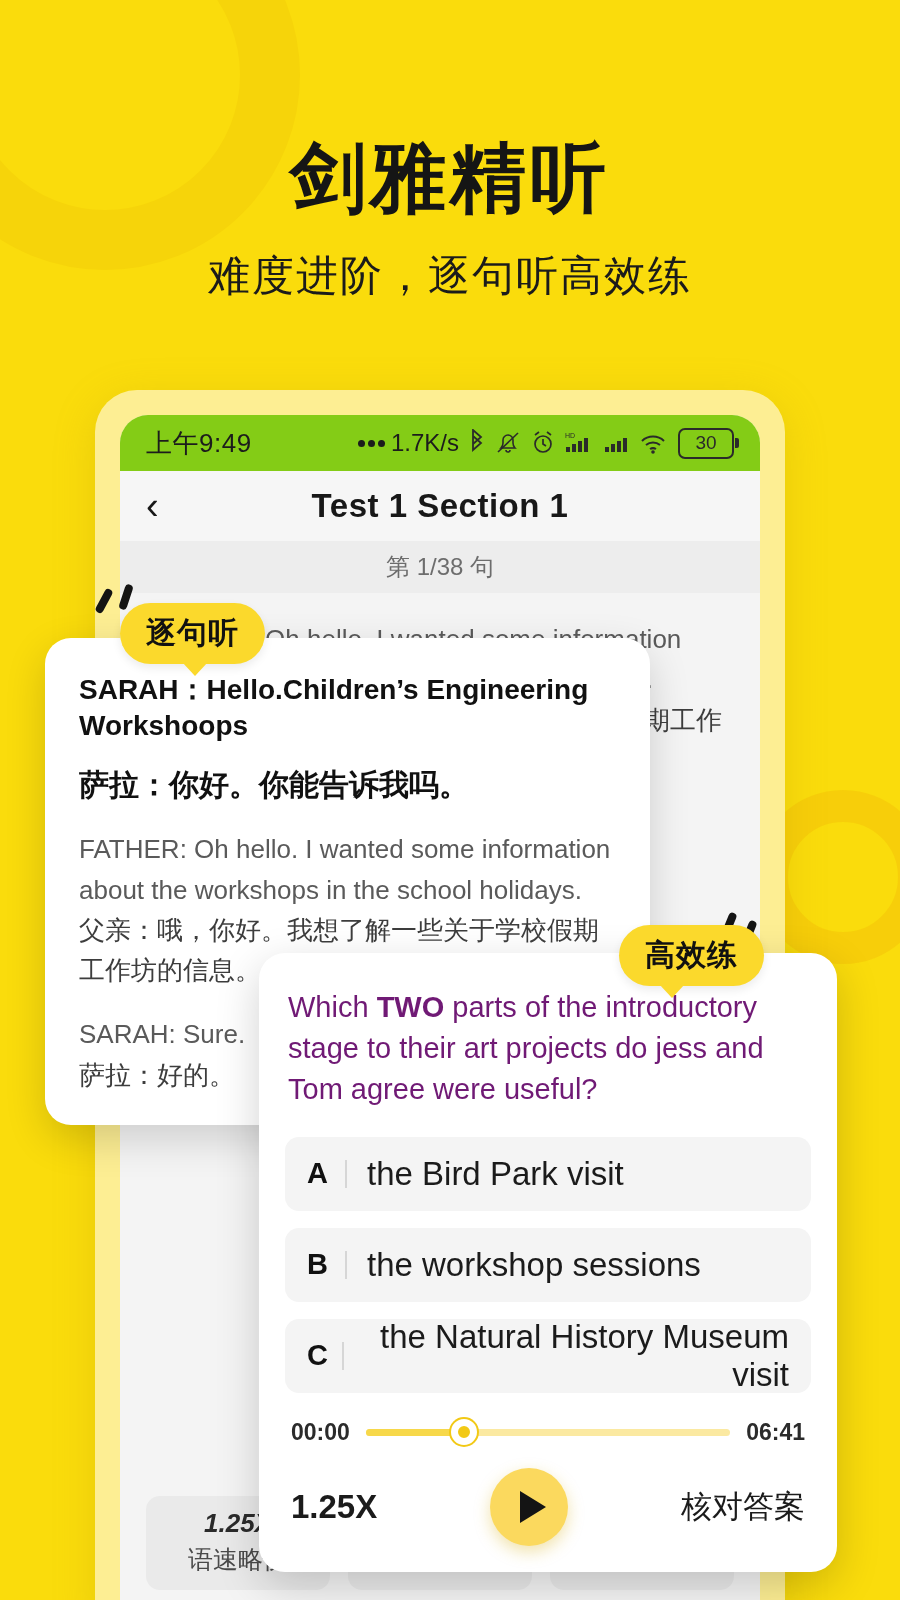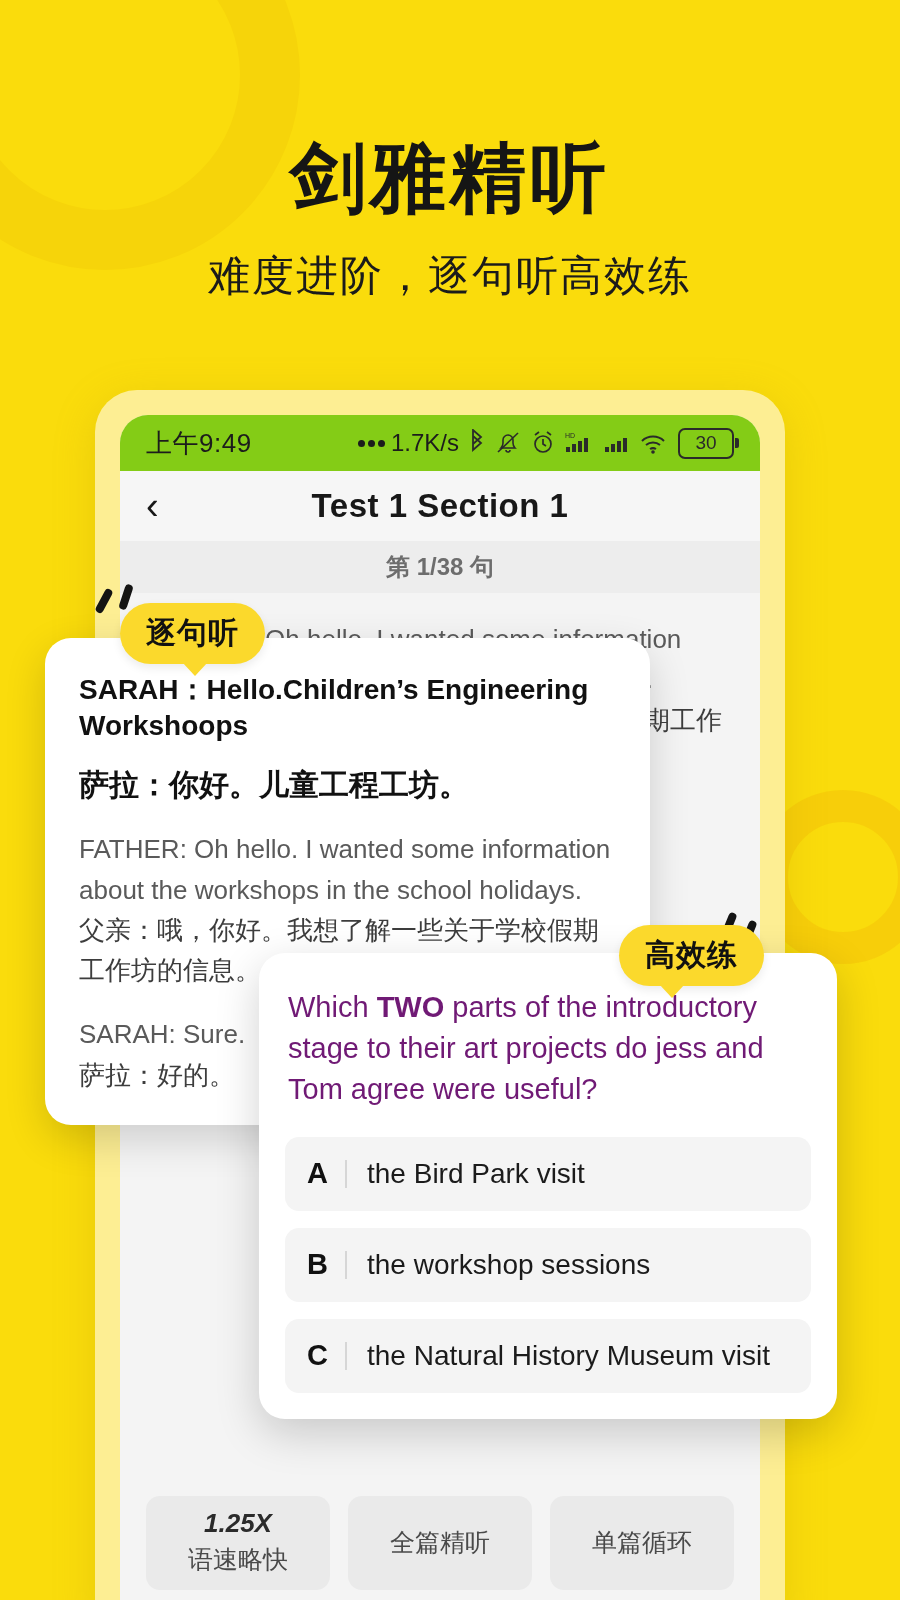--- a/index.html
+++ b/index.html
@@ -72,21 +72,21 @@
     height:70px;background:#F6F6F6;display:flex;align-items:center;
     padding:0 26px;position:relative;
   }
   #back-arrow{font-size:38px;color:#181818;line-height:1;font-weight:300;}
   #nav-title{
     position:absolute;left:0;width:100%;text-align:center;
     font-size:33px;font-weight:bold;color:#181818;letter-spacing:.5px;
   }
   #sentence-counter{
     height:52px;background:#EDEDED;display:flex;align-items:center;
-    justify-content:center;font-size:24px;color:#6d6d6d;font-weight:bold;
+    justify-content:center;font-size:24px;color:#6d6d6d;
   }
   
   #transcript{
     padding:26px 30px 0 30px;color:#4d4d4d;
     font-size:26px;line-height:1.55;
   }
   .tr-block{margin-bottom:26px;}
   .tr-en{color:#5a5a5a;}
   .tr-zh{color:#3d3d3d;}
   
@@ -152,21 +152,21 @@
     font-size:29px;color:#701a75;line-height:1.42;padding:0 3px 0 3px;
   }
   #question-text b{font-weight:bold;}
   #options{margin-top:26px;display:flex;flex-direction:column;gap:17px;}
   .option{
     background:#F4F4F4;border-radius:14px;height:74px;
     display:flex;align-items:center;padding:0 22px;box-sizing:border-box;
   }
   .opt-letter{font-size:29px;font-weight:bold;color:#111;width:30px;}
   .opt-div{width:2px;height:28px;background:#d6d6d6;margin:0 20px 0 8px;}
-  .opt-text{font-size:28px;color:#1b1b1b;text-align:right;}
+  .opt-text{font-size:33px;color:#1b1b1b;text-align:right;}
   
   #player{margin-top:26px;}
   #progress-row{display:flex;align-items:center;gap:16px;padding:0 6px;}
   .ptime{font-size:23px;font-weight:bold;color:#2b2b2b;}
   #progress-track{
     flex:1;height:7px;background:#FBE9A1;border-radius:4px;position:relative;
   }
   #progress-fill{
     position:absolute;left:0;top:0;height:7px;width:27%;
     background:#F7D84A;border-radius:4px;
@@ -288,21 +288,21 @@
       <span class="bb-label">全篇精听</span>
     </div>
     <div class="bb-btn single">
       <span class="bb-label">单篇循环</span>
     </div>
   </div>
 </div>
 
 <div id="transcript-card">
   <div class="tc-en-bold">SARAH：Hello.Children’s Engineering Workshoops</div>
-  <div class="tc-zh-bold">萨拉：你好。儿童工程工坊。</div>
+  <div class="tc-zh-bold">萨拉：你好。你能告诉我吗。</div>
   <div class="tc-en tc-gap">FATHER: Oh hello. I wanted some information about the workshops in the school holidays.</div>
   <div class="tc-zh">父亲：哦，你好。我想了解一些关于学校假期工作坊的信息。</div>
   <div class="tc-en tc-gap">SARAH: Sure.</div>
   <div class="tc-zh">萨拉：好的。</div>
 </div>
 
 <div class="sparkle" id="sparkle-sentence">
     <i></i>
     <i></i>
   </div>
@@ -325,20 +325,37 @@
       <span class="opt-div"></span>
       <span class="opt-text">the workshop sessions</span>
     </div>
     <div class="option">
       <span class="opt-letter">C</span>
       <span class="opt-div"></span>
       <span class="opt-text">the Natural  History Museum visit</span>
     </div>
   </div>
 
+  <div id="player">
+    <div id="progress-row">
+      <span class="ptime">00:00</span>
+      <span id="progress-track">
+        <span id="progress-fill" style="width: 27%;"></span>
+        <span id="progress-thumb" style="left: 27%;"></span>
+      </span>
+      <span class="ptime">06:41</span>
+    </div>
+    <div id="control-row">
+      <span id="speed-label">1.25X</span>
+      <span id="play-button">
+        <span id="play-triangle"></span>
+      </span>
+      <span id="check-answer">核对答案</span>
+    </div>
+  </div>
 </div>
 
 <div class="sparkle" id="sparkle-practice">
     <i></i>
     <i></i>
   </div>
 <div class="badge" id="badge-practice">
   <span>高效练</span>
   <span class="tail"></span>
 </div>

